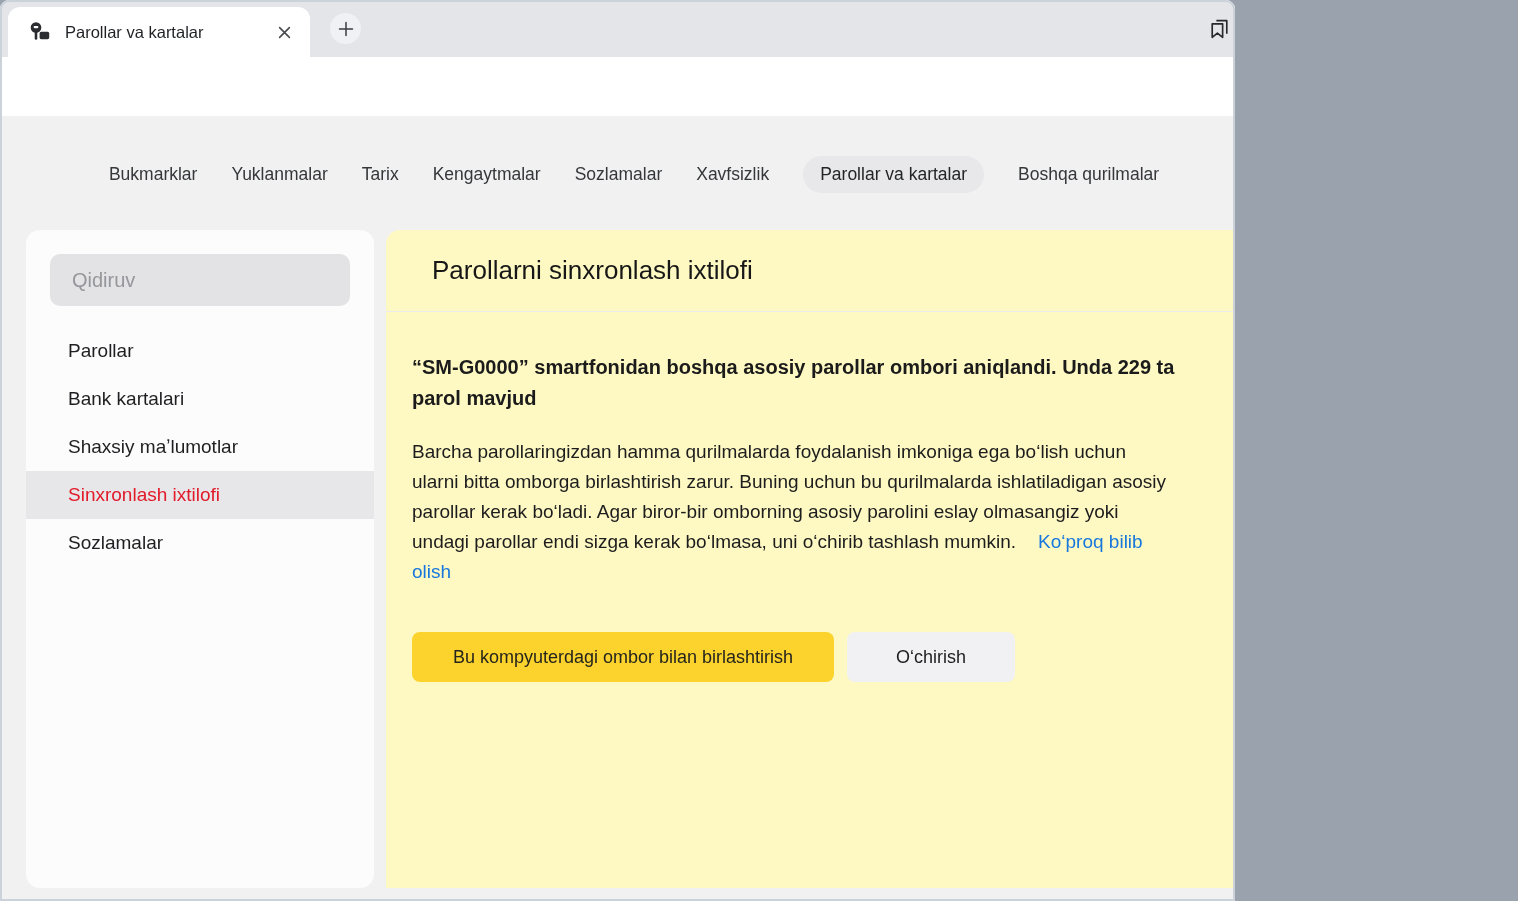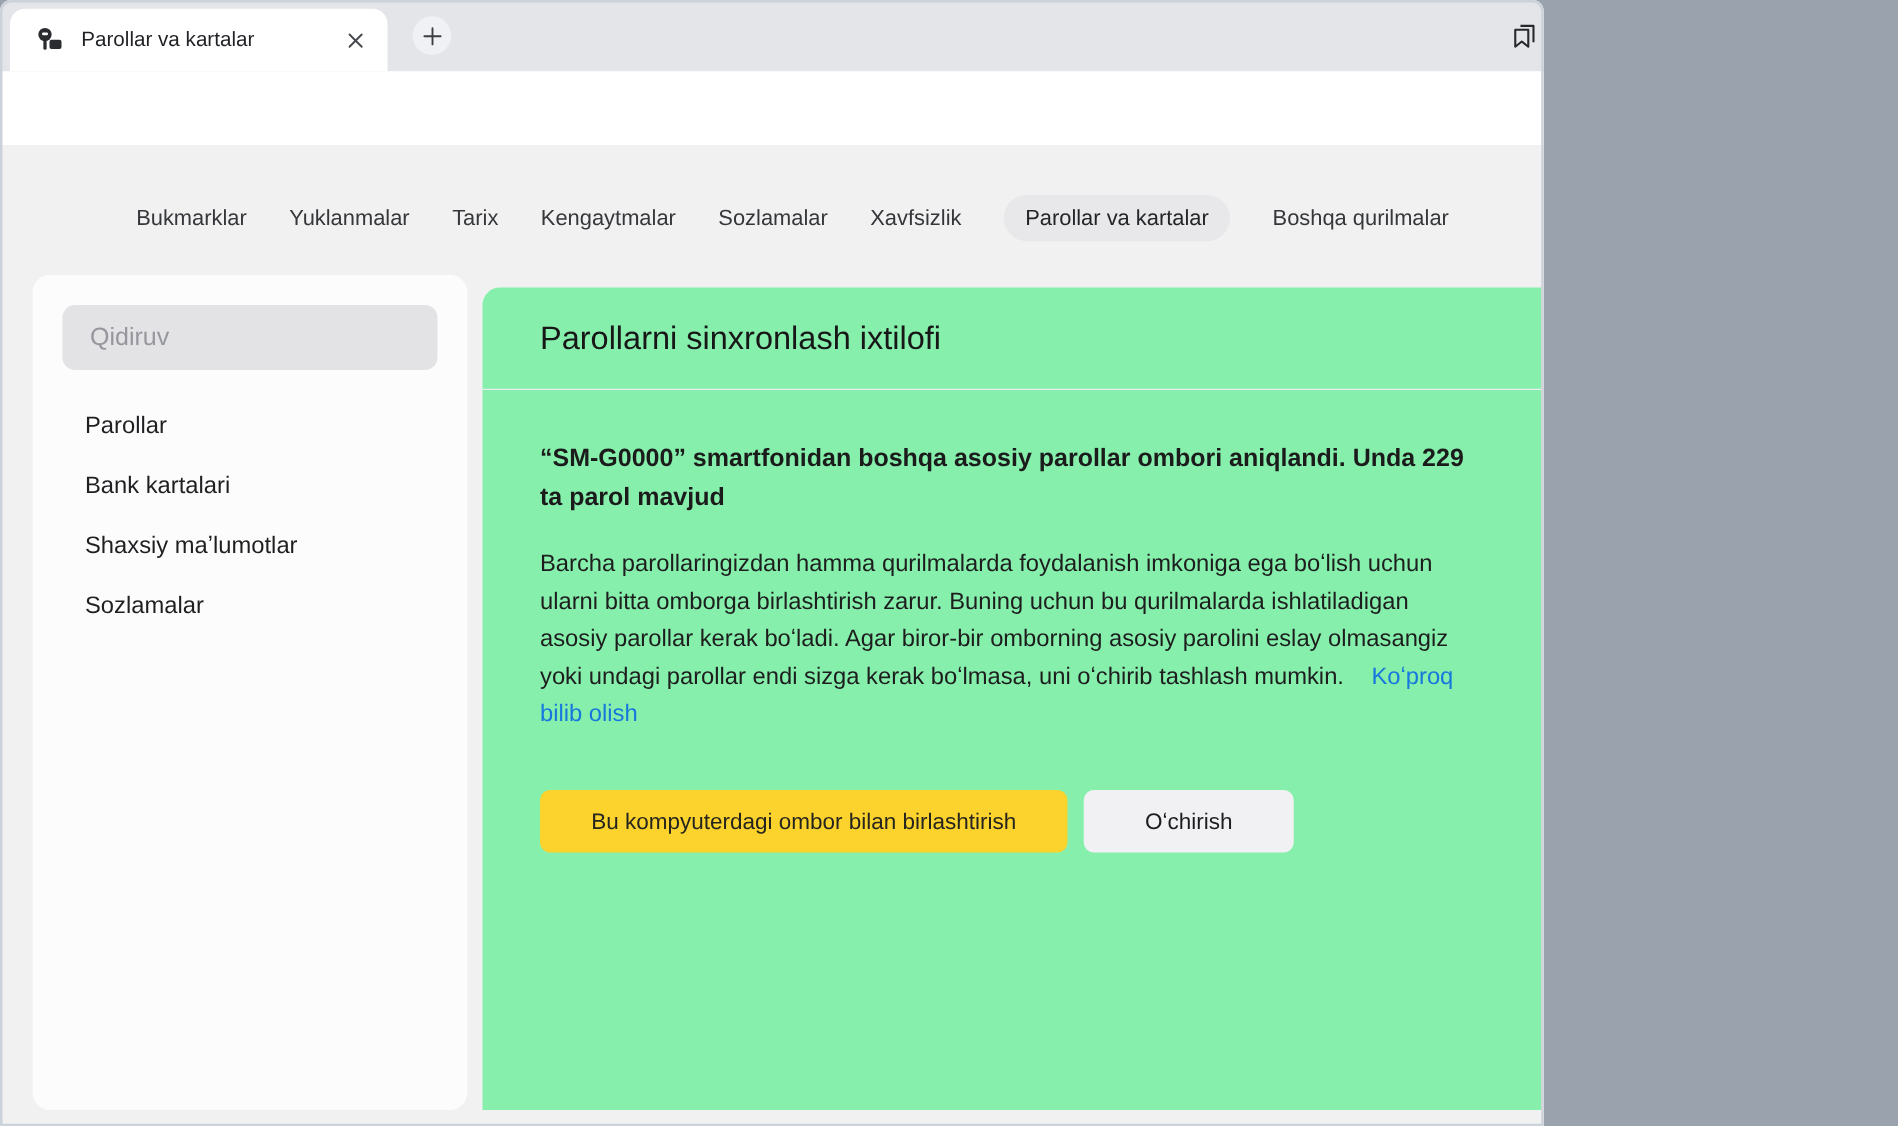--- a/index.html
+++ b/index.html
@@ -40,32 +40,32 @@
   .battery-nub { position:absolute; right:-6px; top:4px; width:4px; height:8px; background:#17181a; border-radius:0 2px 2px 0; }
   .tb-keycard { left:1400px; top:70px; width:34px; height:34px; }
   .tb-download { left:1468px; top:72px; width:30px; height:30px; }
 
   
   .content { position:absolute; top:116px; left:0; right:0; bottom:0; background:#f1f1f2; }
   .nav-row { position:absolute; top:40px; left:0; right:0; display:flex; justify-content:center; align-items:center; gap:34px;margin-left:33px; }
   .nav-item { font-size:17.5px; color:#35373a; white-space:nowrap; cursor:pointer; padding:8px 0; }
   .nav-item.active { background:#e8e8ea; border-radius:19px; padding:8px 17px; color:#232528; }
 
-  .sidebar { position:absolute; left:26px; top:104px; width:348px; bottom:13px; background:#fcfcfd; border-radius:14px; overflow:hidden; }
+  .sidebar { position:absolute; left:26px; top:114px; width:348px; bottom:13px; background:#fcfcfd; border-radius:14px; overflow:hidden; }
   .search-wrap { margin:24px 24px 0; }
   .search-input { width:100%; height:52px; background:#e3e3e6; border:none; outline:none; border-radius:10px; padding:0 22px; font-size:20px; color:#333; font-family:"Liberation Sans", sans-serif; }
   .search-input::placeholder { color:#96979c; }
   .side-list { margin-top:21px; }
   .side-item { height:48px; display:flex; align-items:center; padding-left:42px; font-size:19px; color:#1f1f21; cursor:pointer; }
   .side-item.active { background:#e7e7e9; color:#e11b29; }
 
-  .main-panel { position:absolute; left:386px; top:114px; right:2px; bottom:13px; background:#86efac; border-radius:14px 0 0 0; overflow:hidden; }
+  .main-panel { position:absolute; left:386px; top:114px; right:2px; bottom:13px; background:#fef9c3; border-radius:14px 0 0 0; overflow:hidden; }
   .main-title { padding:25px 0 0 46px; font-size:26px; font-weight:400; color:#171717; }
   .main-divider { margin-top:25px; height:1px; background:#ececee; }
-  .main-body { padding:0 56px 0 46px; }
+  .main-body { padding:0 56px 0 26px; }
   .alert-heading { margin-top:40px; font-size:20px; font-weight:bold; line-height:31px; max-width:995px; color:#1b1b1b; }
   .body-text { margin-top:23px; font-size:19px; line-height:30px; color:#1d1d1e; max-width:1035px; }
   .learn-more { color:#1777dd; margin-left:22px; text-decoration:none; cursor:pointer; }
   .btn-row { margin-top:45px; display:flex; gap:13px; }
   .btn { height:50px; border:none; border-radius:8px; font-size:18px; font-family:"Liberation Sans", sans-serif; cursor:pointer; }
   .btn-merge { width:422px; background:#fbd32c; color:#26241e; }
   .btn-delete { width:168px; background:#f1f1f3; color:#1d1d1e; }
 </style>
 </head>
 <body>
@@ -200,20 +200,21 @@
     </div>
 
     <div class="sidebar">
       <div class="search-wrap">
         <input class="search-input" type="text" placeholder="Qidiruv" style="">
       </div>
       <div class="side-list">
         <div class="side-item">Parollar</div>
         <div class="side-item">Bank kartalari</div>
         <div class="side-item">Shaxsiy maʼlumotlar</div>
+        <div class="side-item active">Sinxronlash ixtilofi</div>
         <div class="side-item">Sozlamalar</div>
       </div>
     </div>
 
     <div class="main-panel">
       <h1 class="main-title">Parollarni sinxronlash ixtilofi</h1>
       <div class="main-divider"></div>
       <div class="main-body">
         <div class="alert-heading">“SM-G0000” smartfonidan boshqa asosiy parollar ombori aniqlandi. Unda 229 ta parol mavjud</div>
         <div class="body-text">

